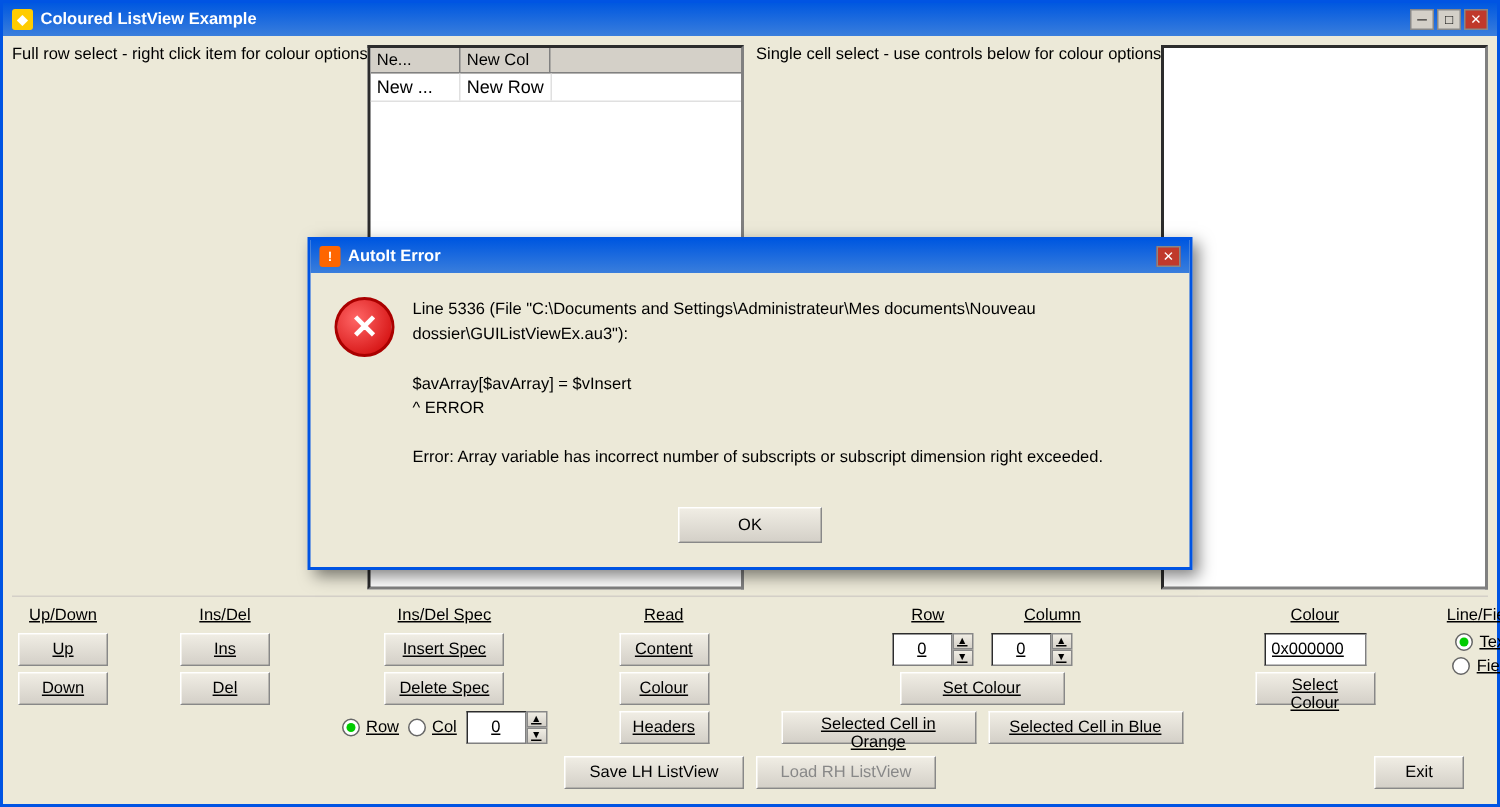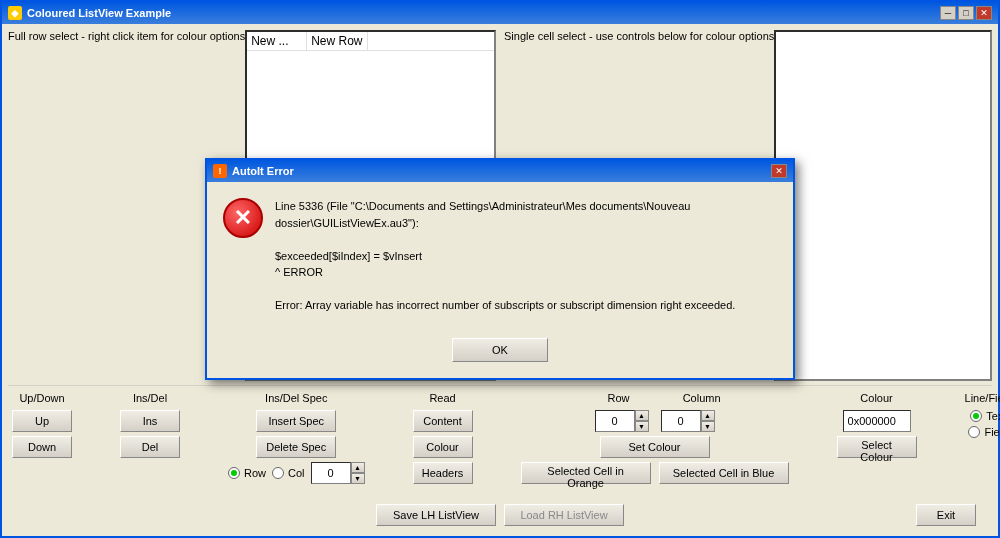--- a/index.html
+++ b/index.html
@@ -141,21 +141,22 @@
       background: #ece9d8;
       border-top: 1px solid #d4d0c8;
       padding: 6px 4px 4px 4px;
       flex-shrink: 0;
     }
 
     .controls-row {
       display: flex;
       align-items: flex-start;
       gap: 20px;
-      margin-bottom: 20px;
+      margin-bottom: 8px;
+      text-decoration: underline;
     }
 
     .control-group {
       display: flex;
       flex-direction: column;
       align-items: center;
       gap: 4px;
     }
 
     .control-group-label {
@@ -387,20 +388,24 @@
     </div>
   </div>
 
   <div class="content-area">
 
     <div class="top-panels">
 
       <div class="panel-wrapper">
         <div class="panel-label">Full row select - right click item for colour options</div>
         <div class="listview">
+          <div class="listview-header">
+            <div class="listview-col-header">Ne...</div>
+            <div class="listview-col-header">New Col</div>
+          </div>
           <div class="listview-row">
             <div class="listview-cell">New ...</div>
             <div class="listview-cell">New Row</div>
           </div>
         </div>
       </div>
 
       <div class="panel-wrapper">
         <div class="panel-label">Single cell select - use controls below for colour options</div>
         <div class="listview">
@@ -539,21 +544,21 @@
         <button class="title-btn close-btn">✕</button>
       </div>
     </div>
 
     <div class="dialog-content">
       <div class="error-icon">✕</div>
       <div class="error-text">
         <div>Line 5336  (File "C:\Documents and Settings\Administrateur\Mes documents\Nouveau</div>
         <div>dossier\GUIListViewEx.au3"):</div>
         <br>
-        <div>$exceeded[$iIndex] = $vInsert</div>
+        <div>$avArray[$avArray] = $vInsert</div>
         <div>^ ERROR</div>
         <br>
         <div>Error: Array variable has incorrect number of subscripts or subscript dimension right exceeded.</div>
       </div>
     </div>
 
     <div class="dialog-footer">
       <button class="ok-btn">OK</button>
     </div>
   </div>

